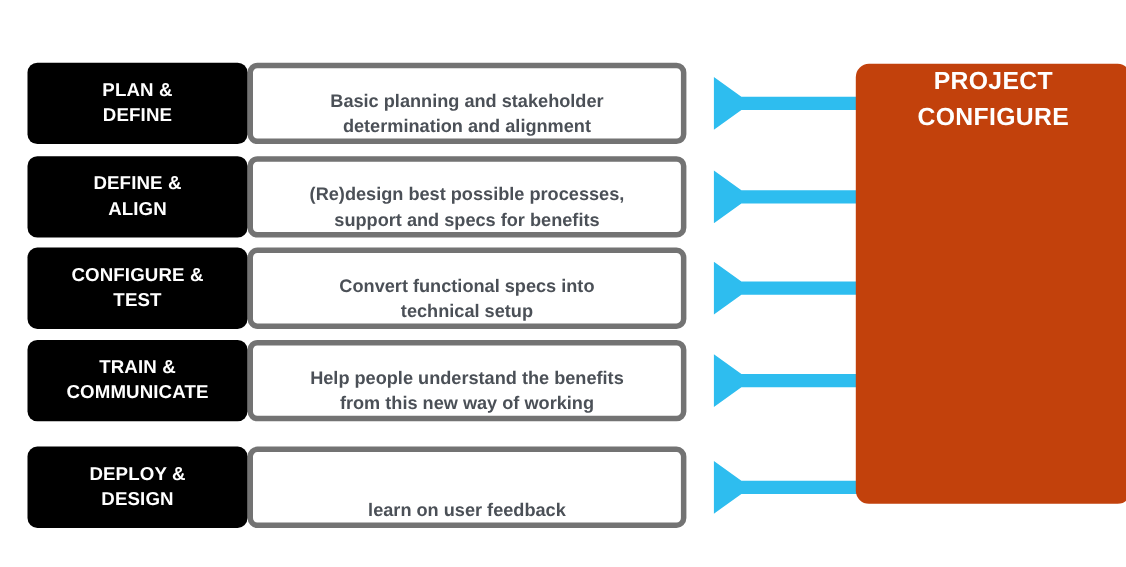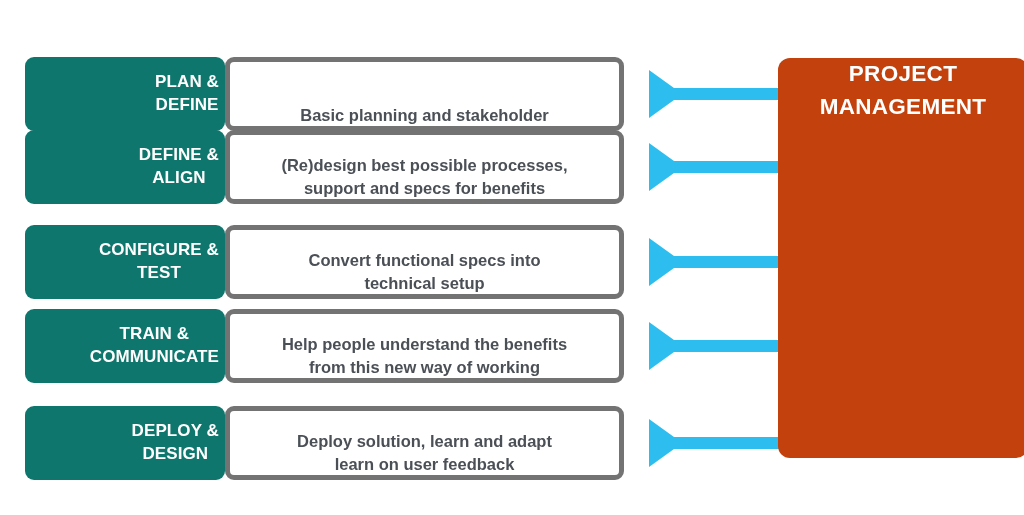--- a/index.html
+++ b/index.html
@@ -30,25 +30,25 @@
     height: 74px;
   }
 
   .phase-label {
     position: absolute;
     left: 0;
     top: 0;
     width: 200px;
     height: 74px;
     box-sizing: border-box;
-    background: #0f766e;
+    background: #000000;
     border-radius: 9px;
     display: flex;
     align-items: center;
-    justify-content: flex-end;
+    justify-content: center;
     text-align: center;
     color: #ffffff;
     font-size: 17px;
     font-weight: bold;
     line-height: 1.33;
     letter-spacing: 0.1px;
     padding: 0 6px;
     z-index: 3;
   }
 
@@ -124,30 +124,31 @@
   <div class="phase-row" style="top:57px;">
     <div class="phase-label">
       <span>
         <span>PLAN &amp;</span><br>
         <span>DEFINE</span>
       </span>
     </div>
     <div class="phase-desc">
       <span>
         <span>Basic planning and stakeholder</span><br>
-      </span>
-    </div>
-    <div class="connector">
-      <svg viewBox="0 0 180 74" xmlns="http://www.w3.org/2000/svg" aria-hidden="true">
-        <path d="M25 13 L25 61 L50 43 L180 43 L180 31 L50 31 Z" fill="#2ebdef"></path>
-      </svg>
-    </div>
-  </div>
-
-  <div class="phase-row" style="top:130px;">
+        <span>determination and alignment</span>
+      </span>
+    </div>
+    <div class="connector">
+      <svg viewBox="0 0 180 74" xmlns="http://www.w3.org/2000/svg" aria-hidden="true">
+        <path d="M25 13 L25 61 L50 43 L180 43 L180 31 L50 31 Z" fill="#2ebdef"></path>
+      </svg>
+    </div>
+  </div>
+
+  <div class="phase-row" style="top:142px;">
     <div class="phase-label">
       <span>
         <span>DEFINE &amp;</span><br>
         <span>ALIGN</span>
       </span>
     </div>
     <div class="phase-desc">
       <span>
         <span>(Re)design best possible processes,</span><br>
         <span>support and specs for benefits</span>
@@ -202,31 +203,31 @@
 
   <div class="phase-row" style="top:406px;">
     <div class="phase-label">
       <span>
         <span>DEPLOY &amp;</span><br>
         <span>DESIGN</span>
       </span>
     </div>
     <div class="phase-desc">
       <span>
-        <span>Deploy solution, learn and adapt</span><br>
+        <br>
         <span>learn on user feedback</span>
       </span>
     </div>
     <div class="connector">
       <svg viewBox="0 0 180 74" xmlns="http://www.w3.org/2000/svg" aria-hidden="true">
         <path d="M25 13 L25 61 L50 43 L180 43 L180 31 L50 31 Z" fill="#2ebdef"></path>
       </svg>
     </div>
   </div>
 
   <div id="summary-panel">
     <span class="panel-title">
       <span>PROJECT</span><br>
-      <span>MANAGEMENT</span>
+      <span>CONFIGURE</span>
     </span>
   </div>
 
 </div>
 
 </body></html>

